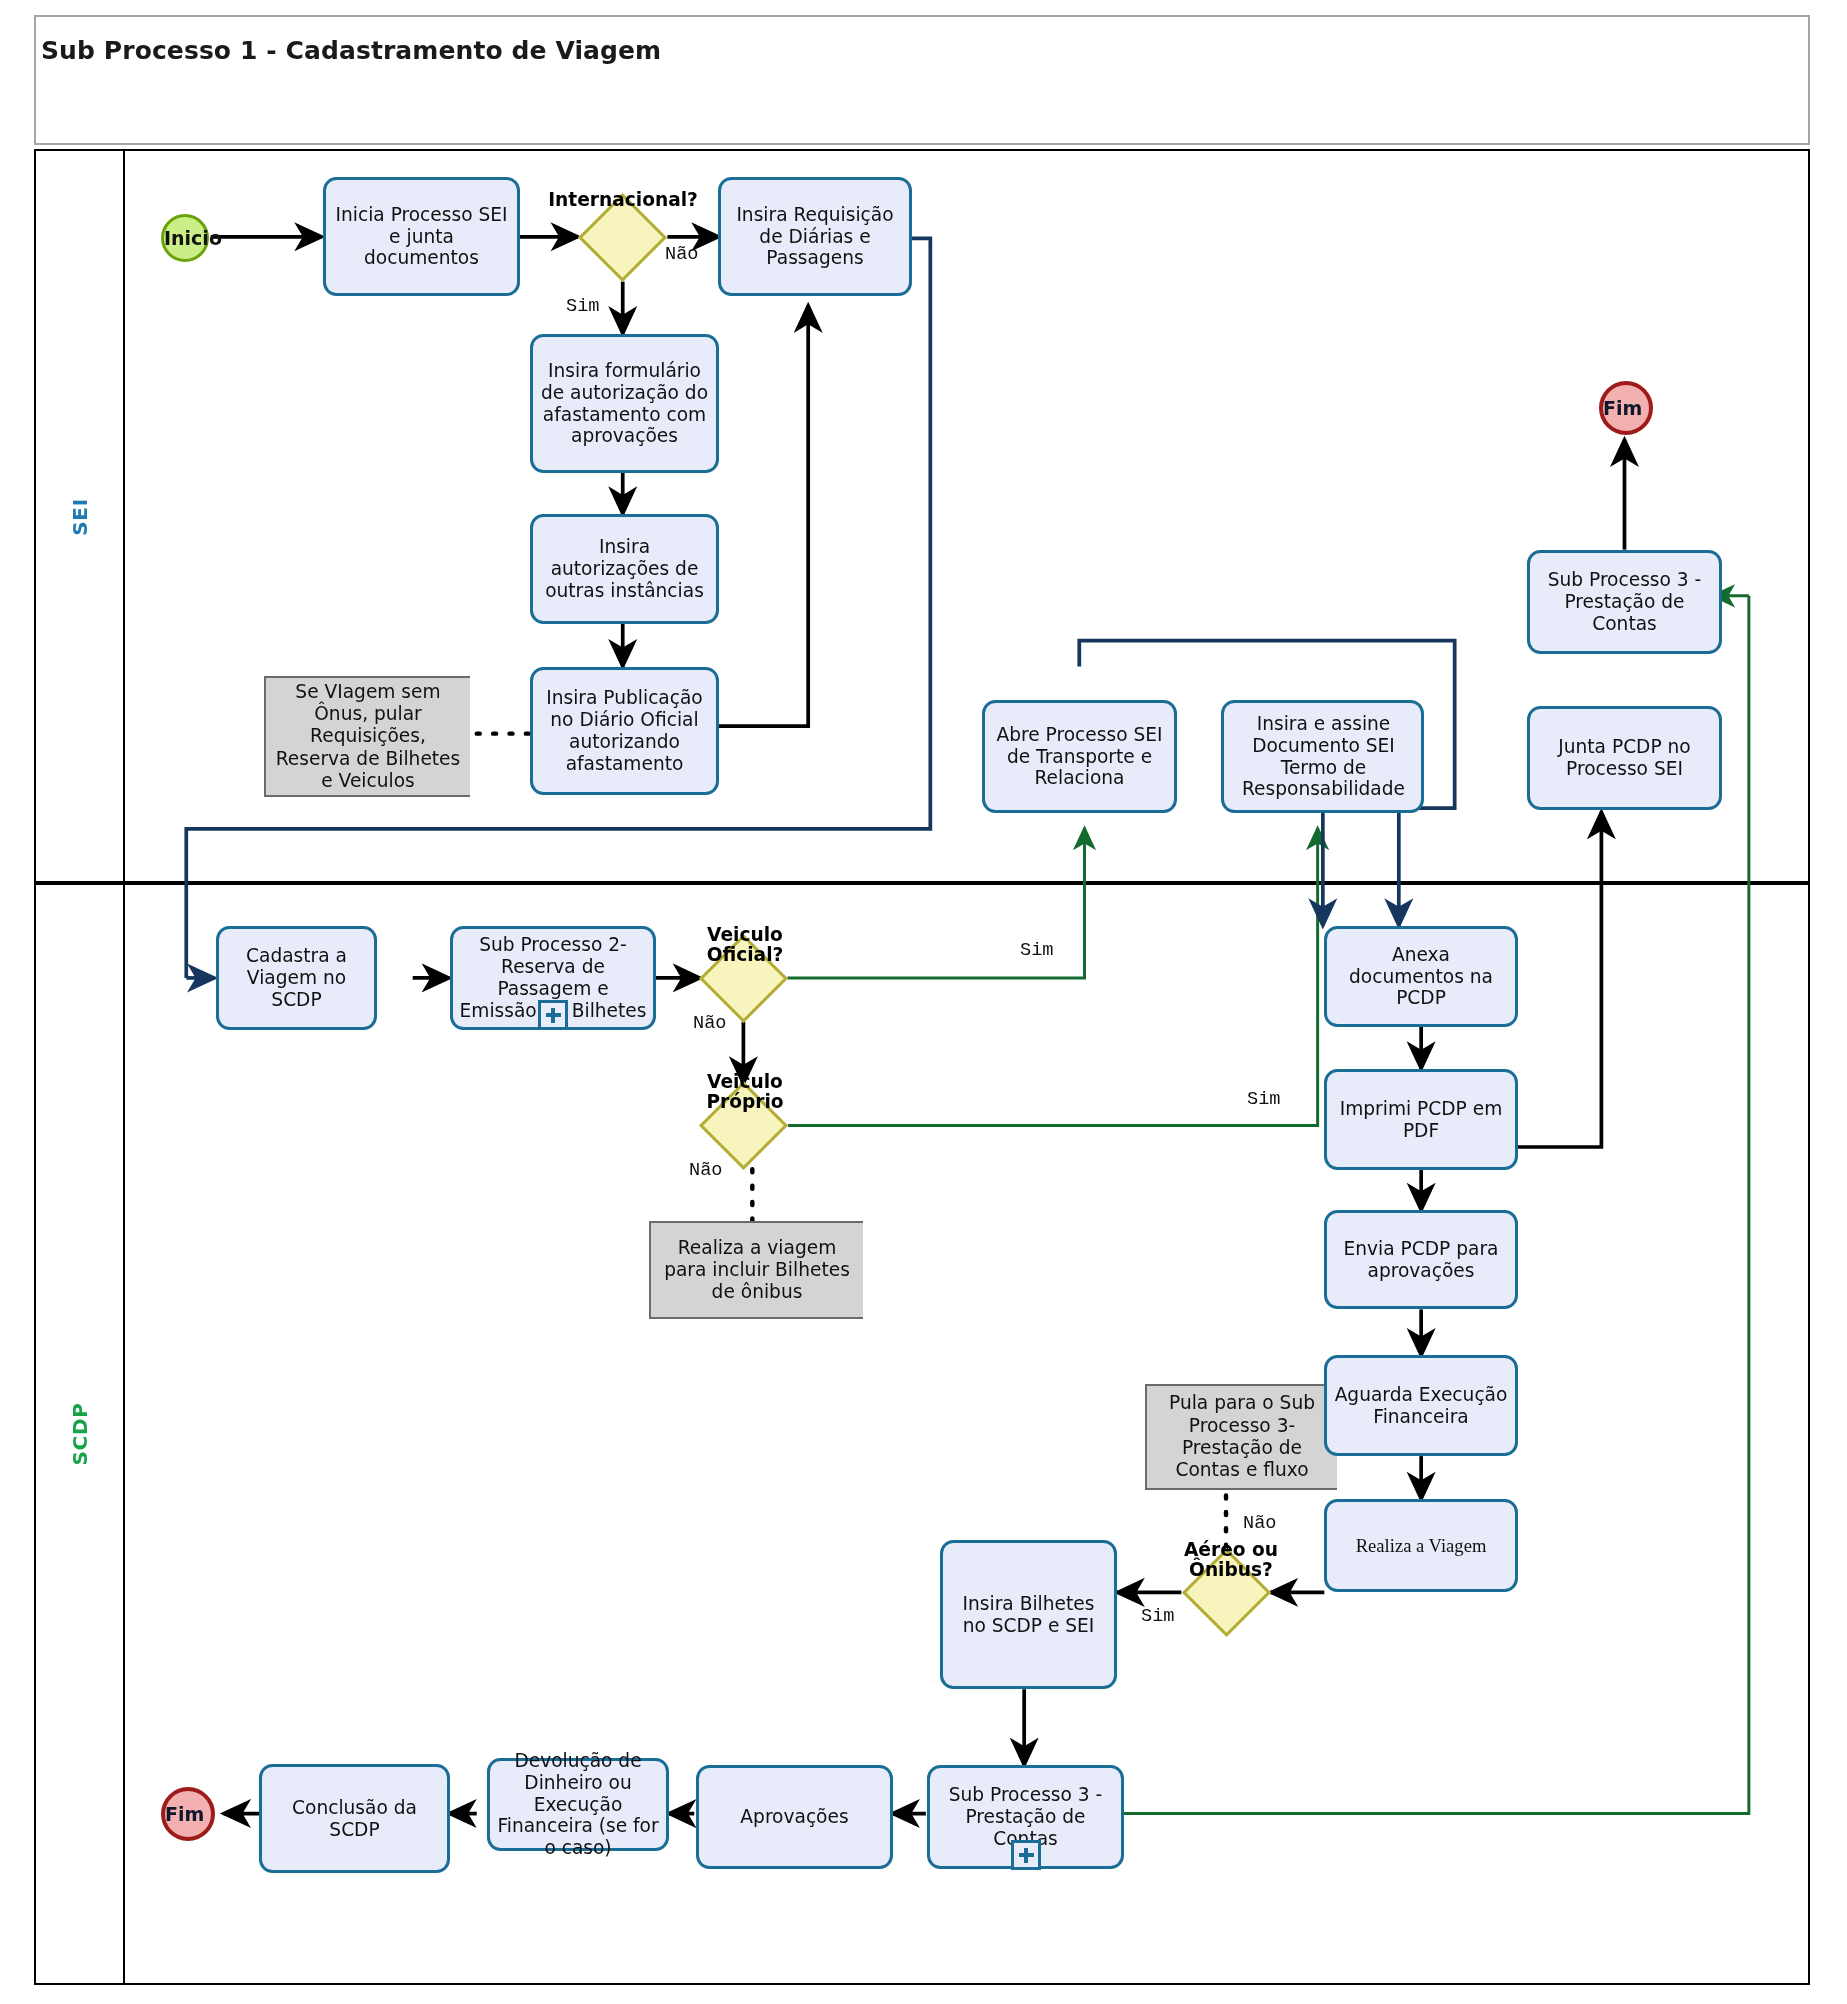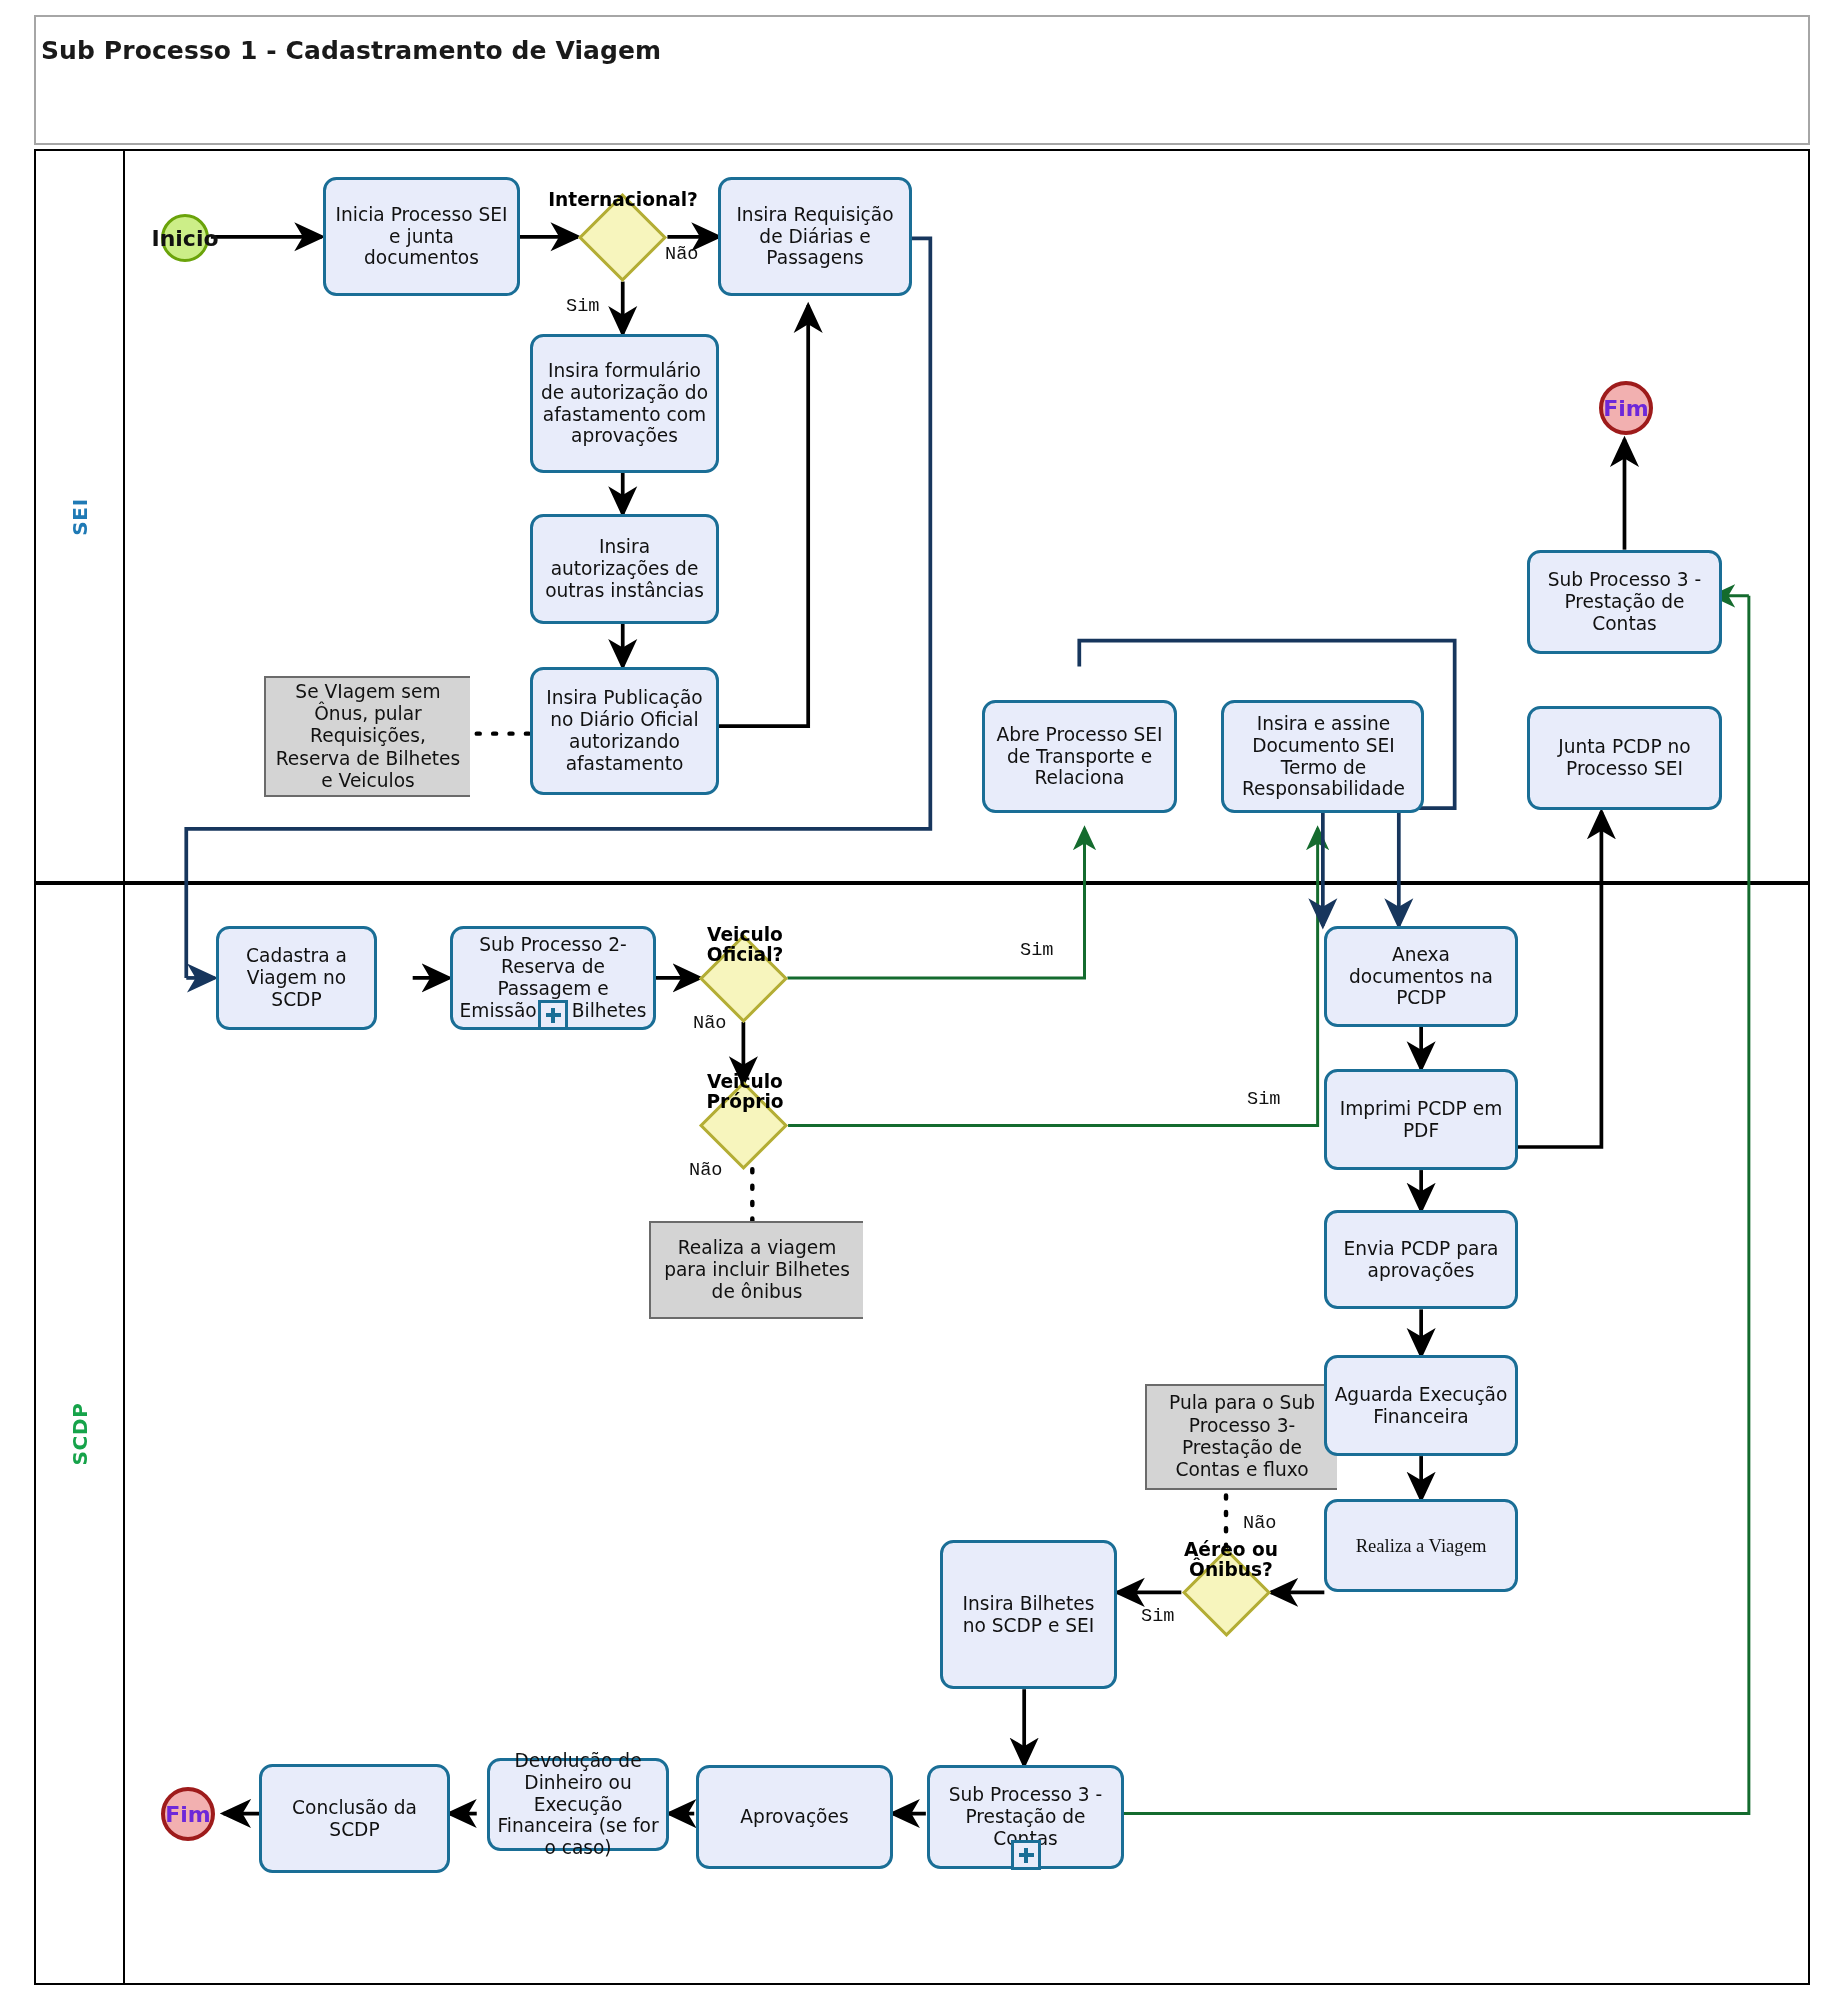--- a/index.html
+++ b/index.html
@@ -49,25 +49,25 @@
     background:#f7f5bd;border:3.7px solid #b3ad35;
     transform:rotate(45deg);
   }
   .gw-label{
     position:absolute;text-align:center;font-weight:bold;font-size:18.6px;
     color:#000;line-height:1.1;white-space:pre-line;
   }
 
   .event{
     position:absolute;box-sizing:border-box;border-radius:50%;
-    display:flex;align-items:center;justify-content:center;
-    font-weight:bold;font-size:22px;color:#111;
+    display:flex;align-items:center;
+    font-weight:bold;font-size:19px;color:#111;
   }
   .event.start{background:#ccee88;border:3.7px solid #6aa30a;}
-  .event.end{background:#f2b0b0;border:4.5px solid #9e1b1b;color:#6d28d9;}
+  .event.end{background:#f2b0b0;border:4.5px solid #9e1b1b;color:#0f172a;}
 
   .note{
     position:absolute;box-sizing:border-box;background:#d4d4d4;
     border-left:2.2px solid #6b6b6b;border-top:2.2px solid #6b6b6b;border-bottom:2.2px solid #6b6b6b;
     border-right:none;
     display:flex;align-items:center;justify-content:center;text-align:center;
     font-size:18.6px;line-height:1.2;color:#111;padding:3px 7.4px;
   }
 
   .subproc-marker{

